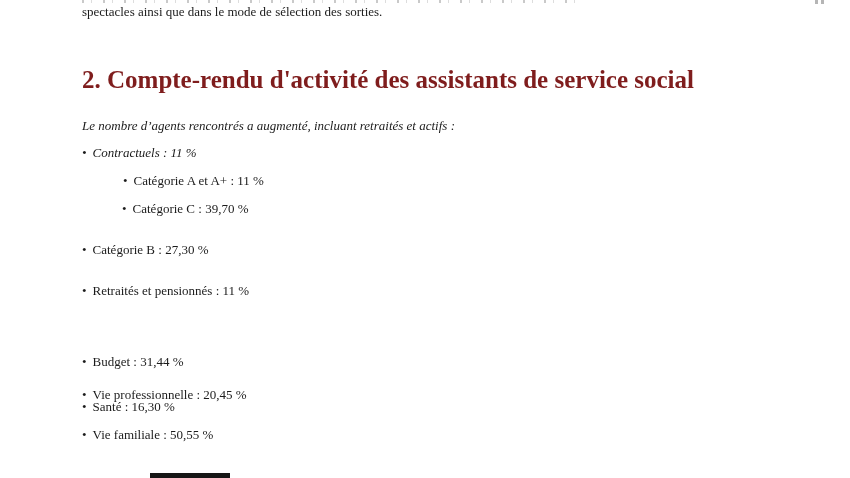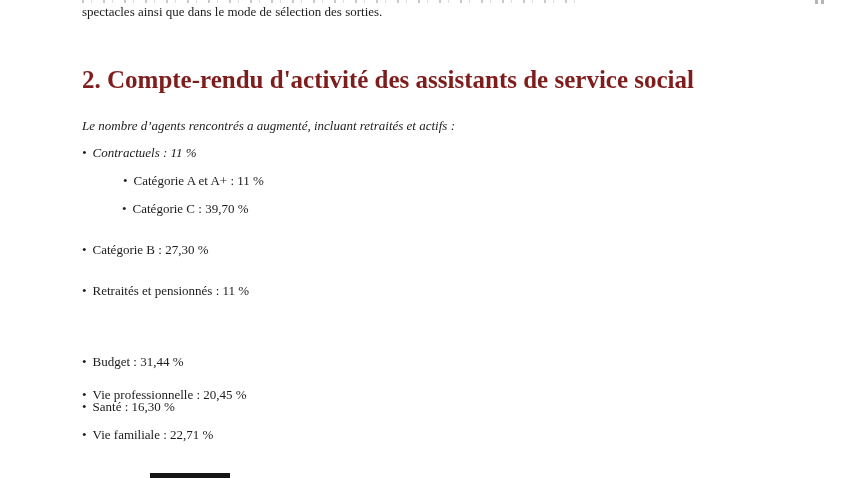--- a/index.html
+++ b/index.html
@@ -104,18 +104,18 @@
   <div class="line bullet-line" style="top:352px;">
     <span class="marker">•</span><span>Budget : 31,44 %</span>
   </div>
   <div class="line bullet-line" style="top:385px;">
     <span class="marker">•</span><span>Vie professionnelle : 20,45 %</span>
   </div>
   <div class="line bullet-line" style="top:397px;">
     <span class="marker">•</span><span>Santé : 16,30 %</span>
   </div>
   <div class="line bullet-line" style="top:425px;">
-    <span class="marker">•</span><span>Vie familiale : 22,71 %</span>
+    <span class="marker">•</span><span>Vie familiale : 50,55 %</span>
   </div>
 
   <div class="bottom-fragment"></div>
 
 </div>
 
 </body></html>

